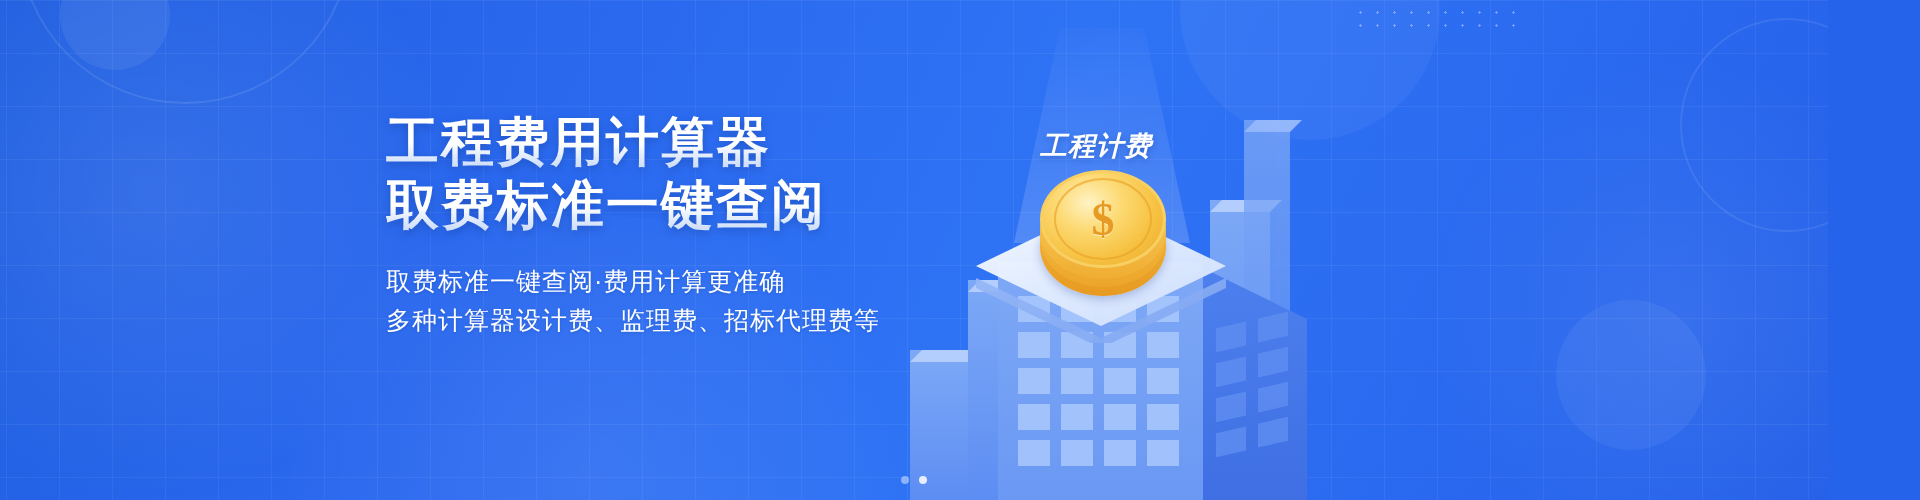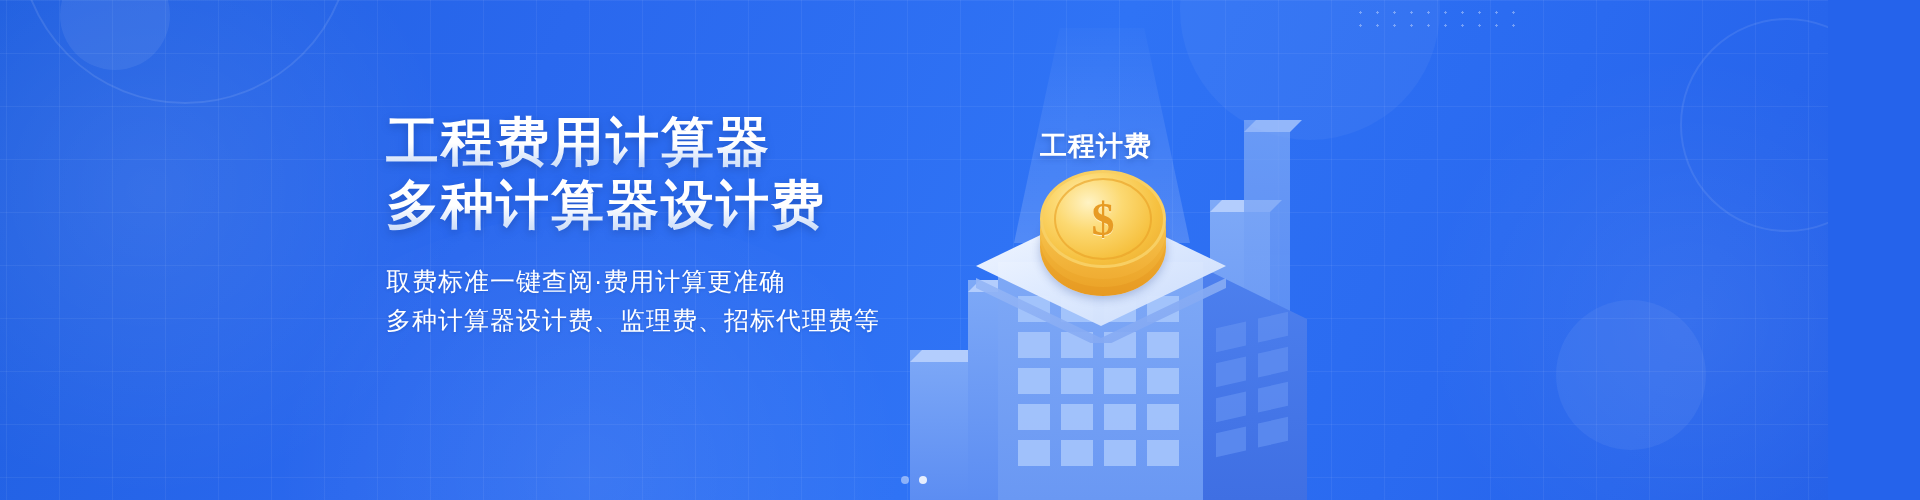--- a/index.html
+++ b/index.html
@@ -323,20 +323,21 @@
     font-family: "Liberation Serif", "DejaVu Serif", serif;
   }
 
   
   .badge-text {
     position: absolute;
     left: 160px;
     top: 128px;
     font-size: 27px;
     font-weight: bold;
+    font-style: italic;
     color: #ffffff;
     letter-spacing: 1px;
     white-space: nowrap;
     text-shadow: 0 2px 6px rgba(18,50,125,0.35);
   }
 
   
   .slider-dots {
     position: absolute;
     left: 50%;
@@ -366,21 +367,21 @@
   <div class="glow-right"></div>
   <div class="ring-top"></div>
   <div class="circle-soft-a"></div>
   <div class="circle-soft-b"></div>
   <div class="circle-soft-c"></div>
   <div class="ring-right"></div>
   <div class="dots"></div>
 
   <div class="copy">
     <div class="title-line">工程费用计算器</div>
-    <div class="title-line">多种计算器设计费</div>
+    <div class="title-line">取费标准一键查阅</div>
     <div class="subtitle-block">
       <div class="subtitle-line">取费标准一键查阅·费用计算更准确</div>
       <div class="subtitle-line">多种计算器设计费、监理费、招标代理费等</div>
     </div>
   </div>
 
   <div class="art">
 
     <div class="col" style="left:30px; width:58px; height:150px;">
       <div class="col-front"></div>

